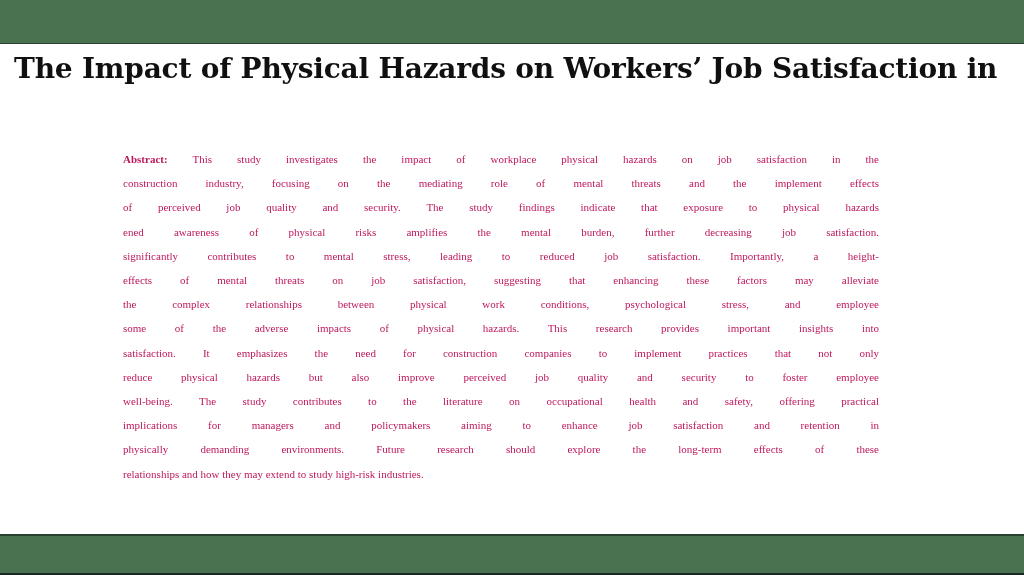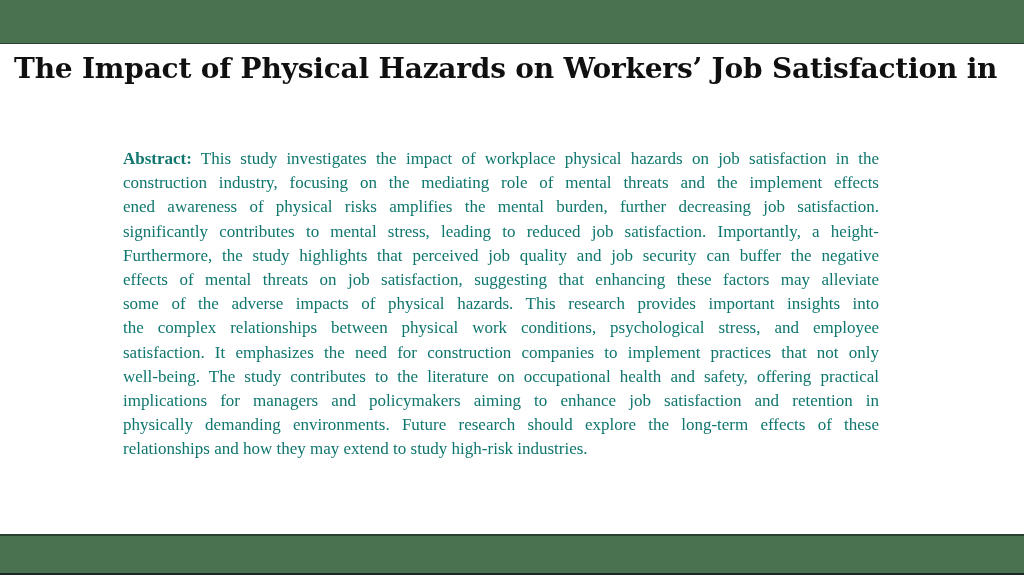--- a/index.html
+++ b/index.html
@@ -42,23 +42,23 @@
     line-height: 33px;
     color: #101010;
     letter-spacing: -0.2px;
     white-space: nowrap;
   }
   .abstract {
     position: absolute;
     left: 123px;
     top: 147px;
     width: 756px;
-    font-size: 17px;
+    font-size: 11px;
     line-height: 24.2px;
-    color: #0f766e;
+    color: #be185d;
   }
   .abs-line {
     text-align: justify;
     text-align-last: justify;
   }
   .abs-line.last {
     text-align-last: left;
   }
   .abs-label {
     font-weight: bold;
@@ -71,27 +71,28 @@
 
   <div id="top-banner" class="banner"></div>
 
   <div class="paper-title">
     <div>The Impact of Physical Hazards on Workers’ Job Satisfaction in</div>
   </div>
 
   <div class="abstract">
     <div class="abs-line"><span class="abs-label">Abstract:</span> <span>This study investigates the impact of workplace physical hazards on job satisfaction in the</span></div>
     <div class="abs-line">construction industry, focusing on the mediating role of mental threats and the implement effects</div>
+    <div class="abs-line">of perceived job quality and security. The study findings indicate that exposure to physical hazards</div>
     <div class="abs-line">ened awareness of physical risks amplifies the mental burden, further decreasing job satisfaction.</div>
     <div class="abs-line">significantly contributes to mental stress, leading to reduced job satisfaction. Importantly, a height-</div>
-    <div class="abs-line">Furthermore, the study highlights that perceived job quality and job security can buffer the negative</div>
     <div class="abs-line">effects of mental threats on job satisfaction, suggesting that enhancing these factors may alleviate</div>
+    <div class="abs-line">the complex relationships between physical work conditions, psychological stress, and employee</div>
     <div class="abs-line">some of the adverse impacts of physical hazards.  This research provides important insights into</div>
-    <div class="abs-line">the complex relationships between physical work conditions, psychological stress, and employee</div>
     <div class="abs-line">satisfaction. It emphasizes the need for construction companies to implement practices that not only</div>
+    <div class="abs-line">reduce physical hazards but also improve perceived job quality and security to foster employee</div>
     <div class="abs-line">well-being. The study contributes to the literature on occupational health and safety, offering practical</div>
     <div class="abs-line">implications for managers and policymakers aiming to enhance job satisfaction and retention in</div>
     <div class="abs-line">physically demanding environments. Future research should explore the long-term effects of these</div>
     <div class="abs-line last">relationships and how they may extend to study high-risk industries.</div>
   </div>
 
   <div id="bottom-banner" class="banner"></div>
 
 </div>
 

